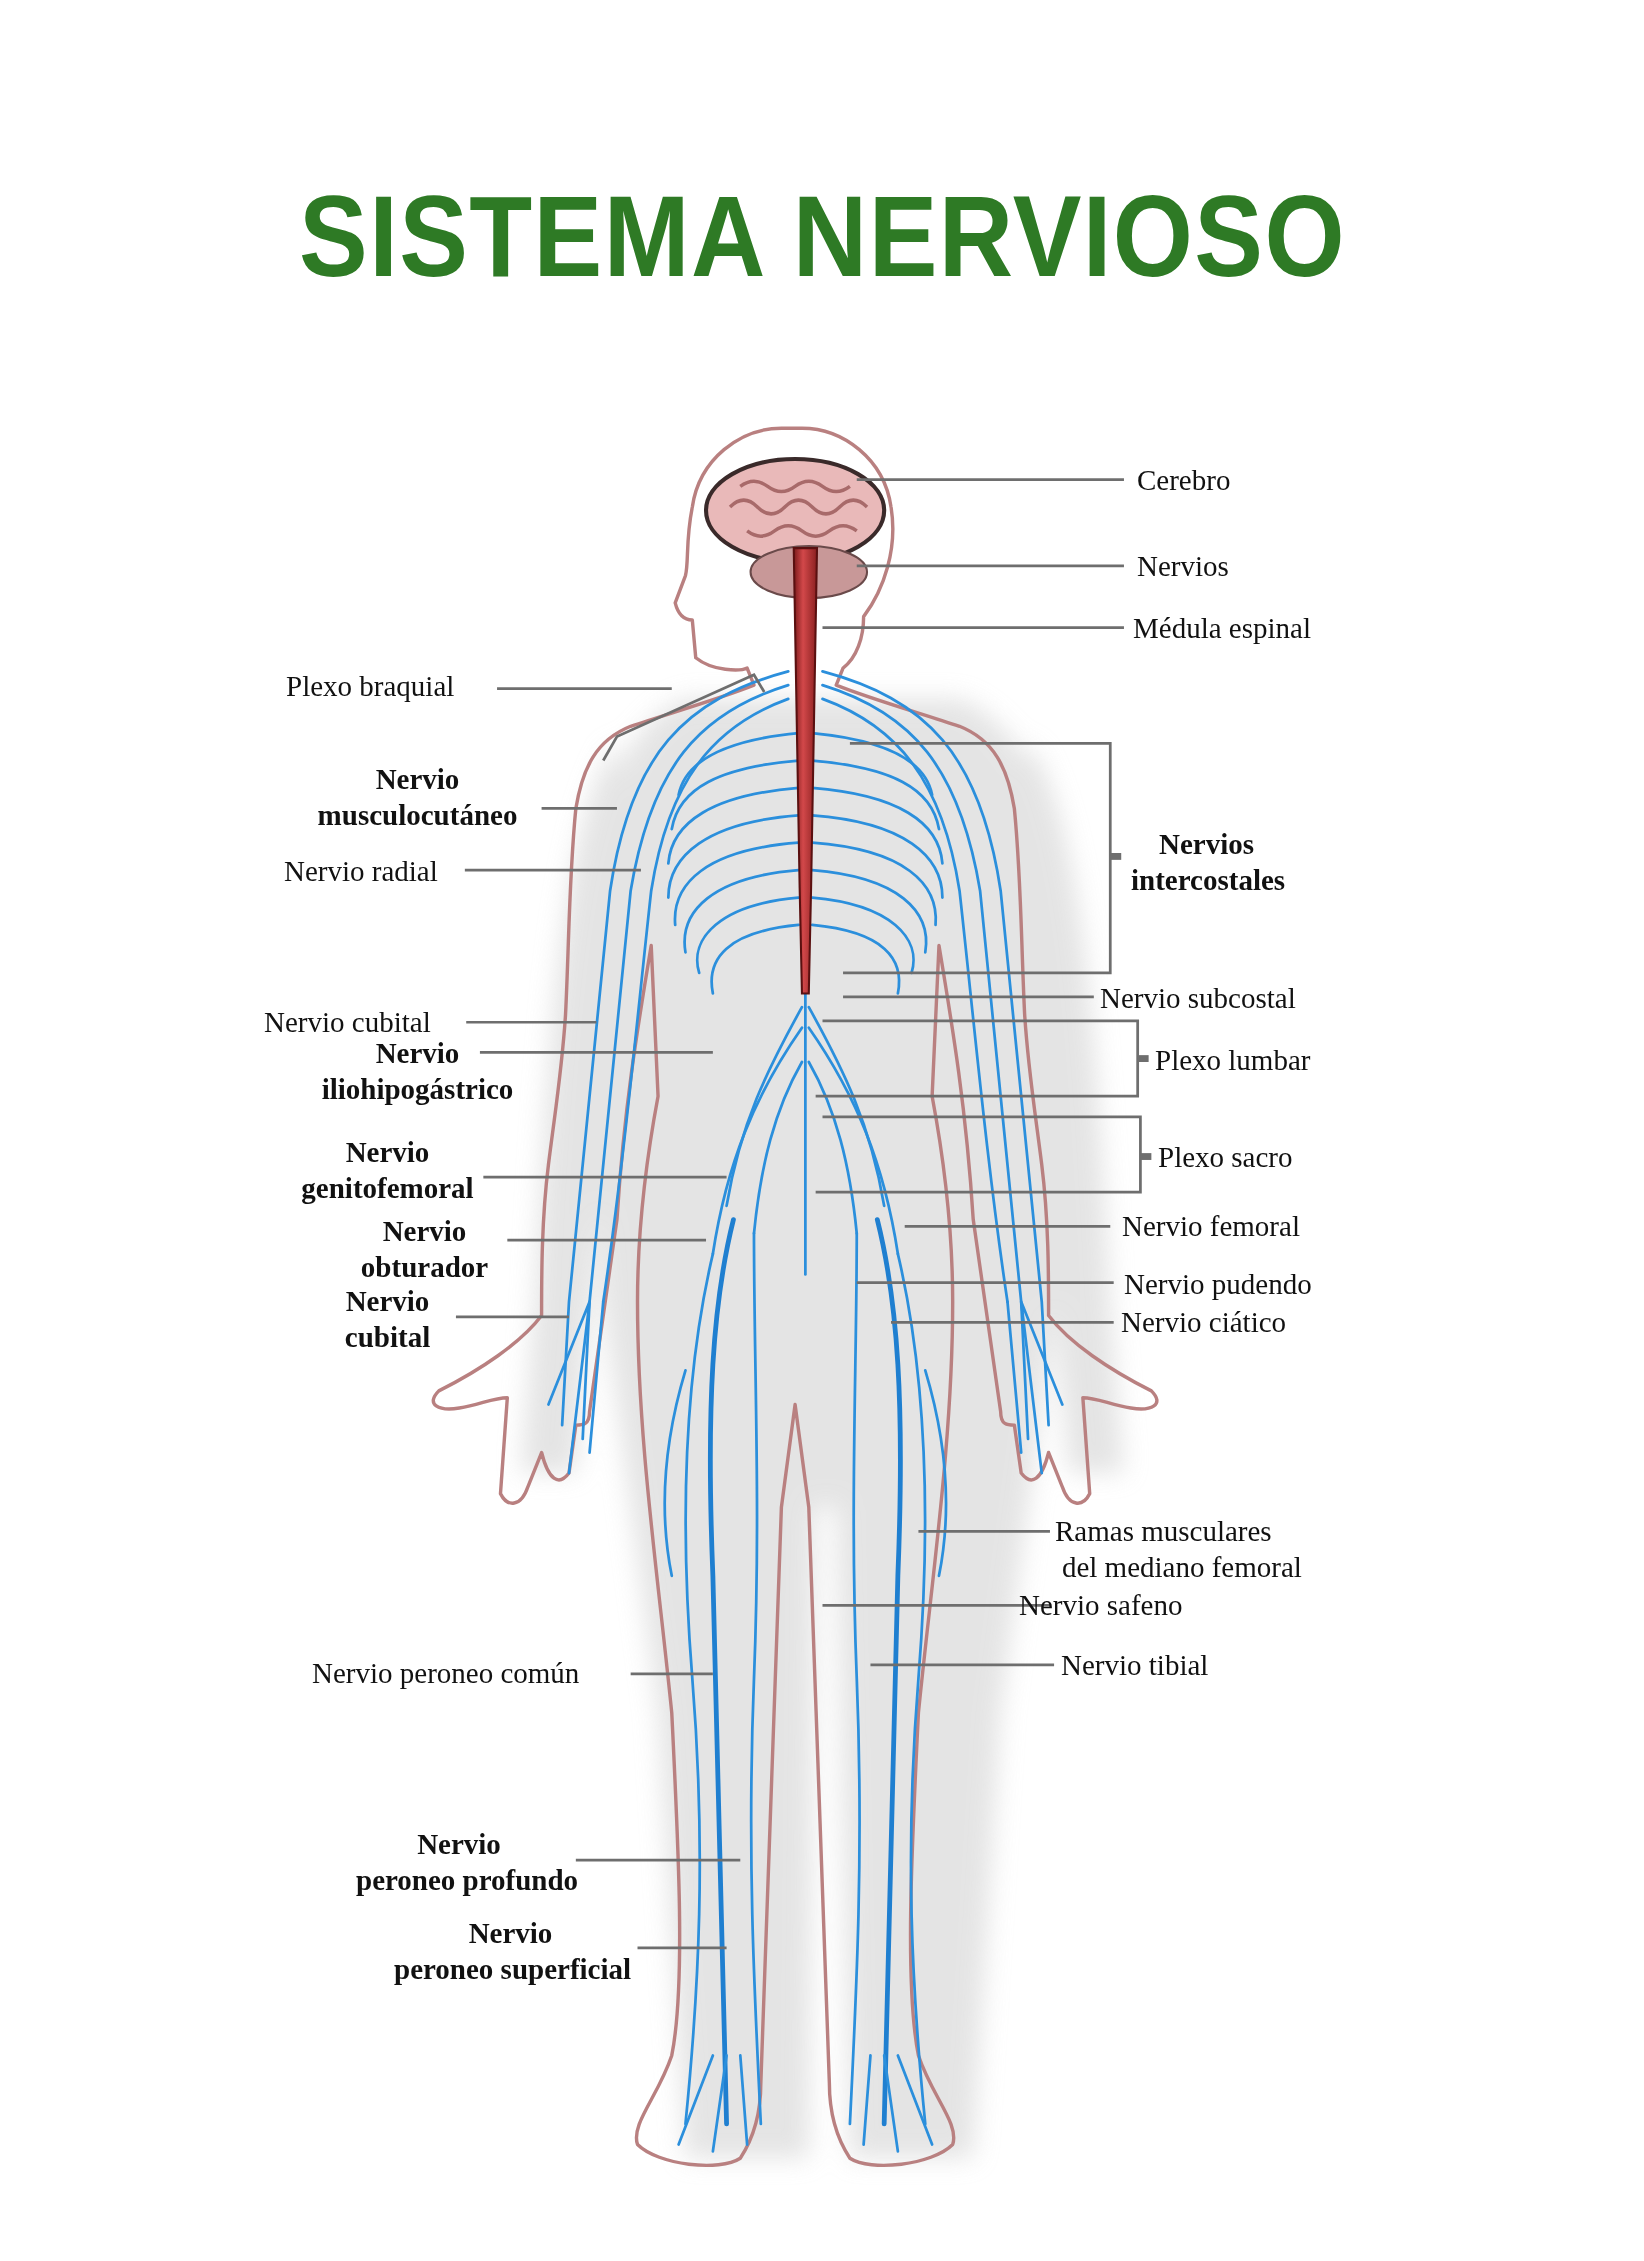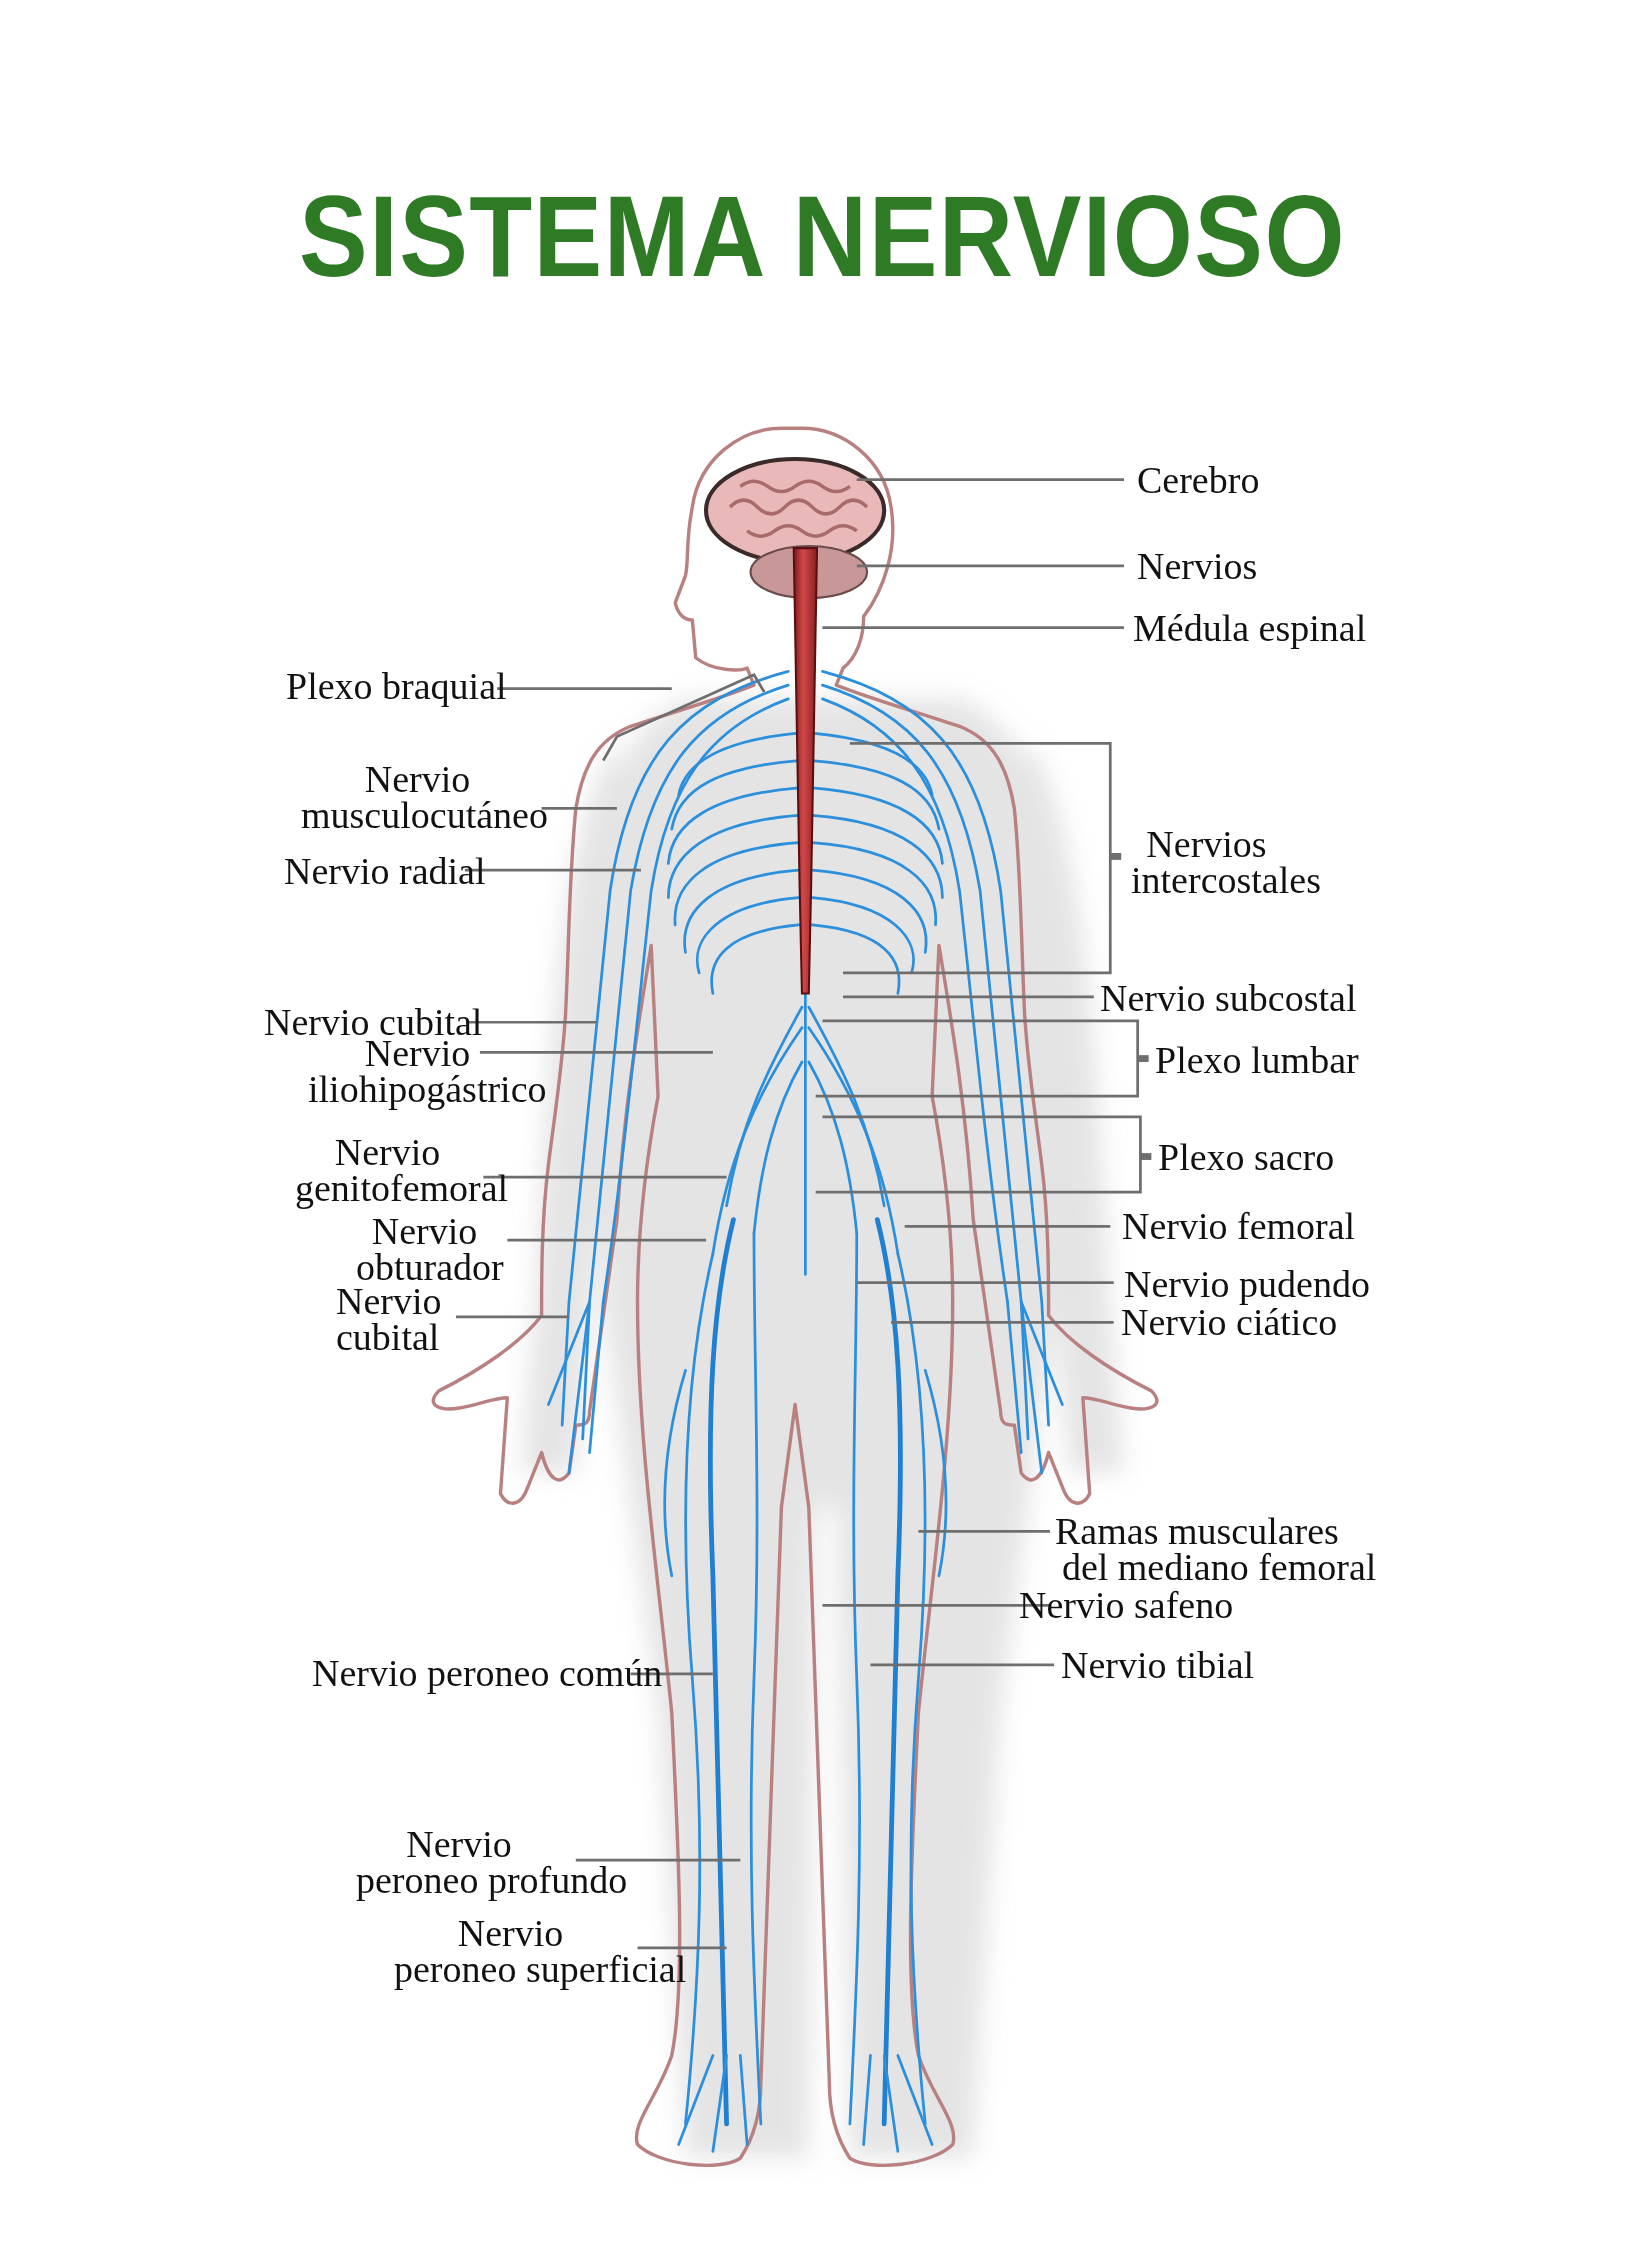--- a/index.html
+++ b/index.html
@@ -6,23 +6,23 @@
   body { width:1645px; height:2261px; position:relative; overflow:hidden; }
   .title {
     position:absolute; left:0; top:171px; width:1645px; text-align:center;
     font-family:"Liberation Sans", sans-serif; font-weight:bold;
     font-size:103px; color:#2e7a25; letter-spacing:1.4px;
     transform:scaleY(1.12); transform-origin:top center;
   }
   svg.figure { position:absolute; left:0; top:0; }
   .lbl {
     position:absolute; font-family:"Liberation Serif", serif;
-    font-size:38px; color:#111; line-height:36px; white-space:nowrap;
+    font-size:29px; color:#111; line-height:36px; white-space:nowrap;
   }
-  .center { text-align:center; }
+  .center { text-align:center;font-weight:bold; }
 </style>
 </head>
 <body>
 
 <div class="title">SISTEMA NERVIOSO</div>
 
 <svg class="figure" width="1645" height="2261" viewBox="0 0 2400 3300">
   <defs>
     <filter id="soft" x="-20%" y="-20%" width="140%" height="140%">
       <feGaussianBlur stdDeviation="18"></feGaussianBlur>

